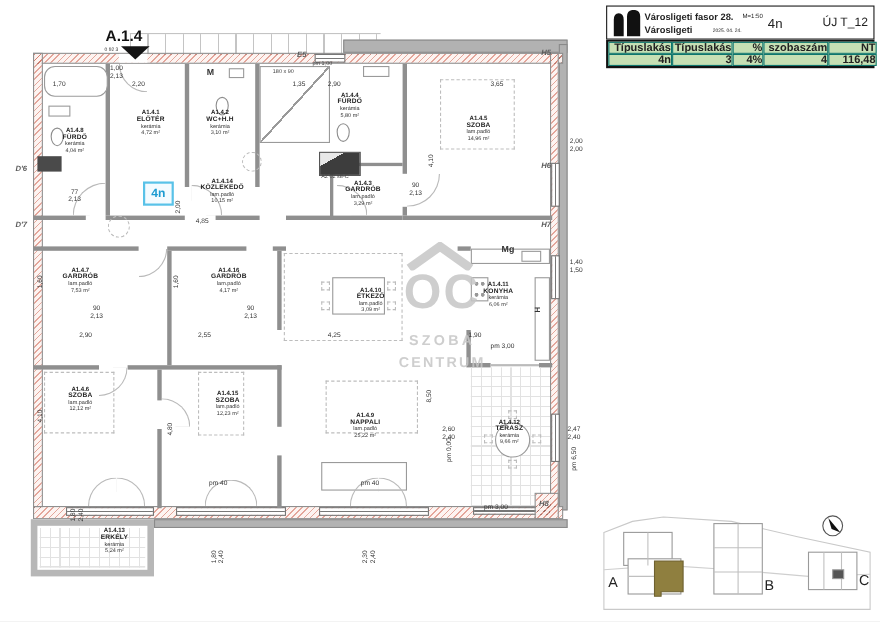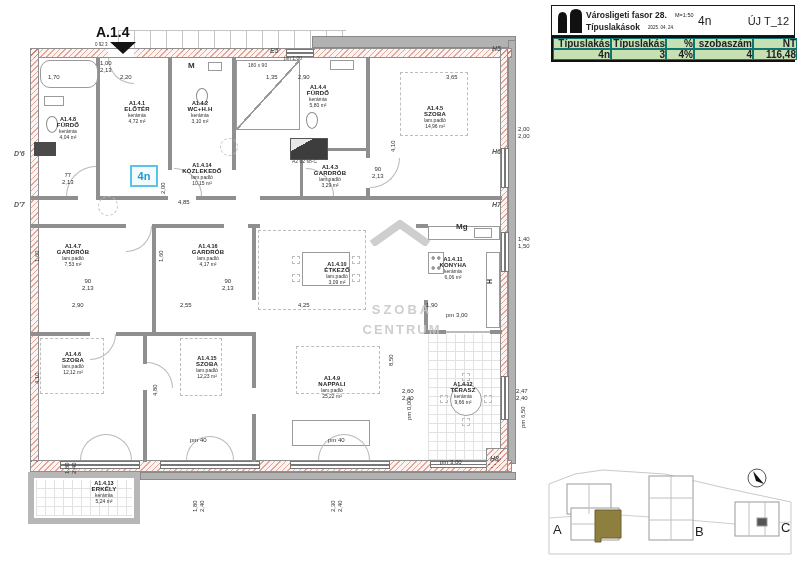--- a/index.html
+++ b/index.html
@@ -341,35 +341,36 @@
     <span class="marker plain rot" style="left:486px;top:284px;">H</span>
     <span class="marker tiny" style="left:292px;top:158px;">A2 02 s8-C</span>
     <span class="marker tiny" style="left:248px;top:62px;">180 x 90</span>
     <span class="marker tiny" style="left:284px;top:55px;">pm 1,00</span>
 
     <div class="wm" style="left:368px;top:220px;width:64px;height:26px;">
       <svg width="64" height="26" viewBox="0 0 64 26">
           <path d="M4 24 L32 4 L60 24" fill="none" stroke="#c6c6c6" stroke-width="8"></path>
         </svg>
     </div>
+    <div class="wm" style="left:352px;top:244px;width:100px;font-size:44px;line-height:44px;letter-spacing:2px;">OC</div>
     <div class="wm" style="left:350px;top:302px;width:104px;font-size:13px;letter-spacing:3px;">SZOBA</div>
     <div class="wm" style="left:350px;top:322px;width:104px;font-size:13px;letter-spacing:2px;">CENTRUM</div>
   </div>
 
   <div id="tblock">
     <div class="top">
       <span style="position:absolute;left:4px;top:3px;">
         <svg width="27" height="25" viewBox="0 0 27 25">
             <path d="M2 24 V9 Q2 3 6.5 3 Q11 3 11 9 V24 Z" fill="#111"></path>
             <path d="M14 24 V6 Q14 0 20 0 Q26 0 26 6 V24 Z" fill="#111"></path>
           </svg>
       </span>
       <span class="proj">Városligeti fasor 28.</span>
       <span class="scale">M=1:50</span>
-      <span class="subt">Típuslakások</span>
+      <span class="subt">Városligeti</span>
       <span class="date">2025. 04. 24.</span>
       <span class="ucode">4n</span>
       <span class="scode">ÚJ T_12</span>
     </div>
     <div class="grid">
       <div class="cell">Típuslakás</div>
       <div class="cell">Típuslakás</div>
       <div class="cell">%</div>
       <div class="cell">szobaszám</div>
       <div class="cell">NT</div>

